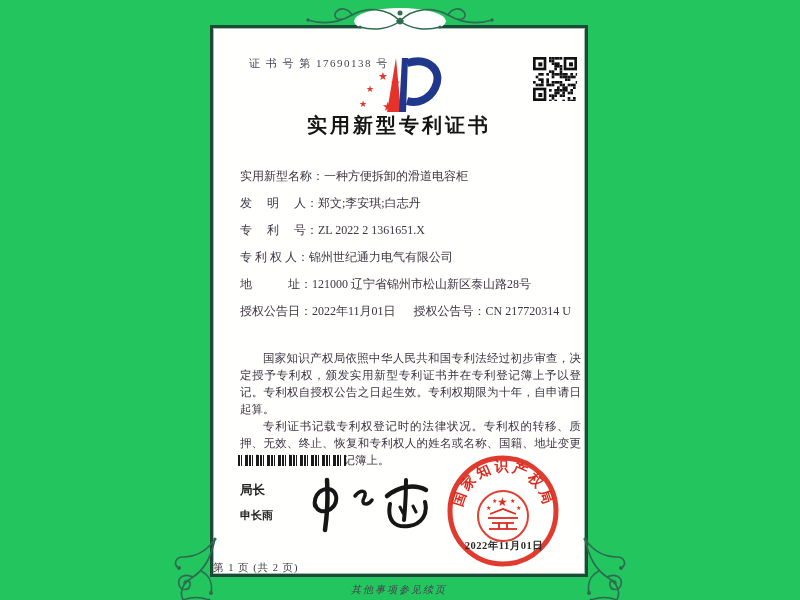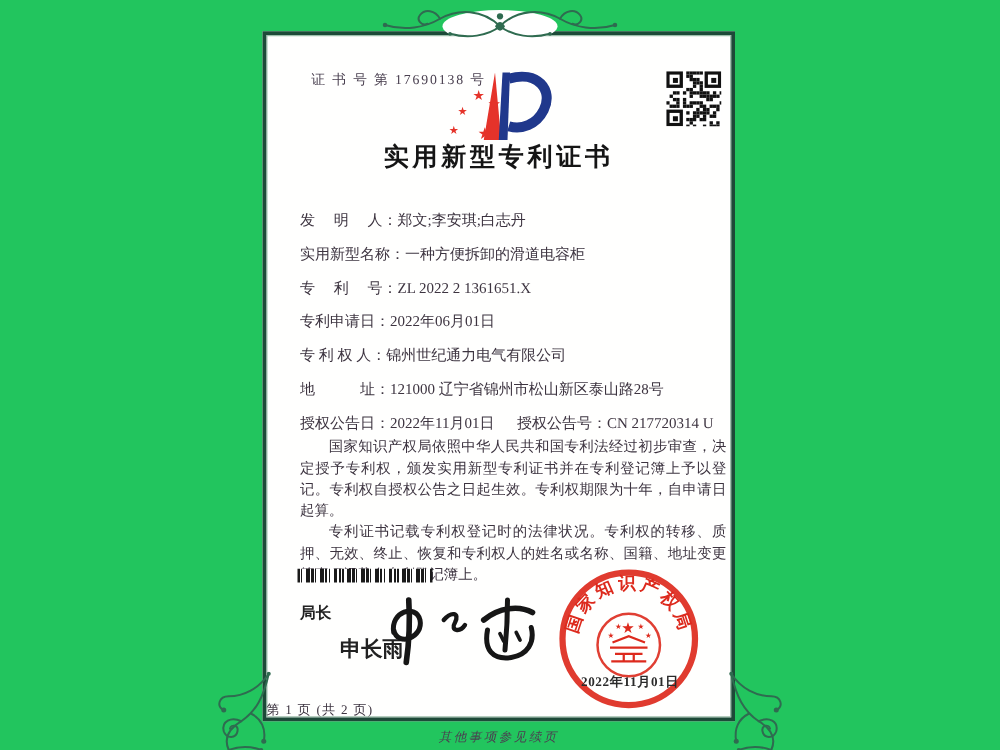--- a/index.html
+++ b/index.html
@@ -49,21 +49,21 @@
   .barcode {
     position:absolute; left:25px; top:427px; width:108px; height:11px;
     background:repeating-linear-gradient(90deg,
       #1a1a1a 0 2px, #ffffff 2px 3px,
       #1a1a1a 3px 4px, #ffffff 4px 7px,
       #1a1a1a 7px 10px, #ffffff 10px 11px);
   }
 
   .signer { position:absolute; left:27px; top:454px; font-family:Liberation Serif, serif; }
   .signer .role { font-size:12.5px; font-weight:bold; color:#222; margin-bottom:9px; }
-  .signer .name { font-size:17px; font-weight:bold; color:#222;margin-left:32px; }
+  .signer .name { font-size:11px; font-weight:bold; color:#222; }
 
   .signature { position:absolute; left:92px; top:446px; width:128px; height:64px; }
 
   .seal { position:absolute; left:233px; top:426px; width:114px; height:114px; }
   .seal-date {
     position:absolute; left:230px; top:511px; width:122px;
     text-align:center; font-size:10.5px; font-weight:bold;
     color:#2b2b2b; letter-spacing:0.5px; white-space:nowrap;
   }
 
@@ -201,34 +201,30 @@
         <rect x="4" y="4" width="3" height="3"></rect>
         <rect x="27" y="4" width="3" height="3"></rect>
         <rect x="4" y="27" width="3" height="3"></rect>
       </g>
     </svg>
 
     <div class="title">实用新型专利证书</div>
 
     <div class="fields">
       <div class="field-row">
+        <span class="lbl">实用新型名称：</span>
+        <span class="val">一种方便拆卸的滑道电容柜</span>
+      </div>
+      <div class="field-row">
         <span class="lbl">发　 明　 人：</span>
         <span class="val">郑文;李安琪;白志丹</span>
       </div>
       <div class="field-row">
-        <span class="lbl">实用新型名称：</span>
-        <span class="val">一种方便拆卸的滑道电容柜</span>
-      </div>
-      <div class="field-row">
         <span class="lbl">专　 利　 号：</span>
         <span class="val">ZL 2022 2 1361651.X</span>
-      </div>
-      <div class="field-row">
-        <span class="lbl">专利申请日：</span>
-        <span class="val">2022年06月01日</span>
       </div>
       <div class="field-row">
         <span class="lbl">专 利 权 人：</span>
         <span class="val">锦州世纪通力电气有限公司</span>
       </div>
       <div class="field-row">
         <span class="lbl">地　　　址：</span>
         <span class="val">121000 辽宁省锦州市松山新区泰山路28号</span>
       </div>
       <div class="field-row grant-row">

